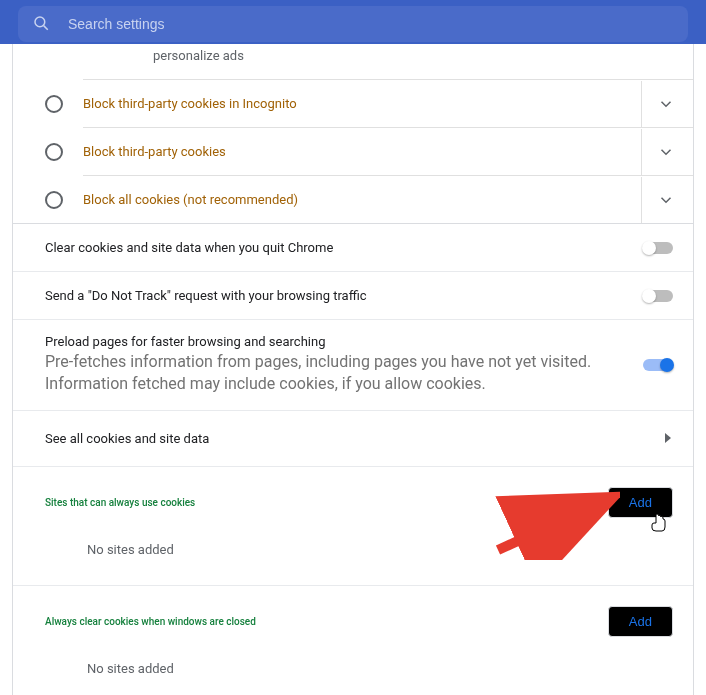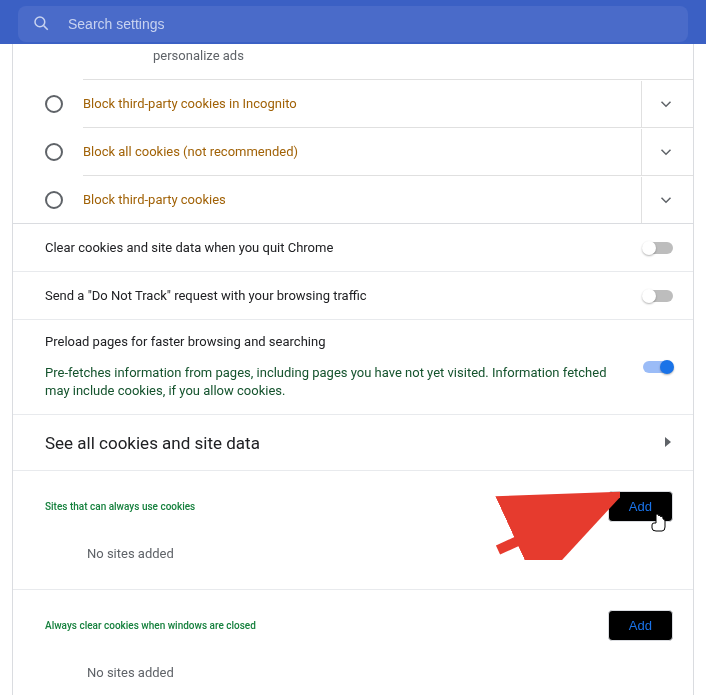--- a/index.html
+++ b/index.html
@@ -94,21 +94,21 @@
   .toggle-row {
     display: flex;
     align-items: center;
     min-height: 48px;
     padding: 14px 20px 14px 32px;
     border-top: 1px solid #e8eaed;
   }
   .toggle-row.first { border-top: 1px solid #dadce0; }
   .toggle-text { flex: 1; padding-right: 20px; }
   .toggle-title { font-size: 13px; color: #202124; }
-  .toggle-sub { font-size: 13px; color: #14532d; margin-top: 15px; line-height: 1.4; }
+  .toggle-sub { font-size: 16px; color: #737373; margin-top: 2px; line-height: 1.4; }
   .toggle {
     width: 30px; height: 12px;
     background: #bdbdbd;
     border-radius: 10px;
     position: relative;
     flex-shrink: 0;
   }
   .toggle .knob {
     position: absolute;
     width: 14px; height: 14px;
@@ -119,21 +119,21 @@
   }
   .toggle.on { background: #9bbcf7; }
   .toggle.on .knob { background: #1a73e8; left: auto; right: -1px; }
   .nav-row {
     display: flex;
     align-items: center;
     min-height: 56px;
     padding: 0 22px 0 32px;
     border-top: 1px solid #e8eaed;
   }
-  .nav-row .label { flex: 1; font-size: 17px; color: #202124; }
+  .nav-row .label { flex: 1; font-size: 13px; color: #202124; }
   .caret-right svg { width: 6px; height: 10px; }
   .site-section {
     padding: 20px 20px 8px 32px;
     border-top: 1px solid #e8eaed;
     display: flex;
     align-items: center;
   }
   .site-section .title {
     flex: 1;
     font-size: 10px;
@@ -186,33 +186,33 @@
   <div class="radio-row indent-sep">
     <span class="radio-circle"></span>
     <span class="radio-label">Block third-party cookies in Incognito</span>
     <span class="expand-slot">
       <svg viewBox="0 0 24 24" fill="none" stroke="#5f6368" stroke-width="2">
           <polyline points="6,9 12,15 18,9"></polyline>
         </svg>
     </span>
   </div>
 
+  <div class="radio-row indent-sep">
+    <span class="radio-circle"></span>
+    <span class="radio-label">Block third-party cookies</span>
+    <span class="expand-slot">
+      <svg viewBox="0 0 24 24" fill="none" stroke="#5f6368" stroke-width="2">
+          <polyline points="6,9 12,15 18,9"></polyline>
+        </svg>
+    </span>
+  </div>
+
   <div class="radio-row indent-sep" style="border-bottom:none">
     <span class="radio-circle"></span>
     <span class="radio-label">Block all cookies (not recommended)</span>
-    <span class="expand-slot">
-      <svg viewBox="0 0 24 24" fill="none" stroke="#5f6368" stroke-width="2">
-          <polyline points="6,9 12,15 18,9"></polyline>
-        </svg>
-    </span>
-  </div>
-
-  <div class="radio-row indent-sep">
-    <span class="radio-circle"></span>
-    <span class="radio-label">Block third-party cookies</span>
     <span class="expand-slot">
       <svg viewBox="0 0 24 24" fill="none" stroke="#5f6368" stroke-width="2">
           <polyline points="6,9 12,15 18,9"></polyline>
         </svg>
     </span>
   </div>
 
   <div class="toggle-row first">
     <div class="toggle-text">
       <div class="toggle-title">Clear cookies and site data when you quit Chrome</div>

